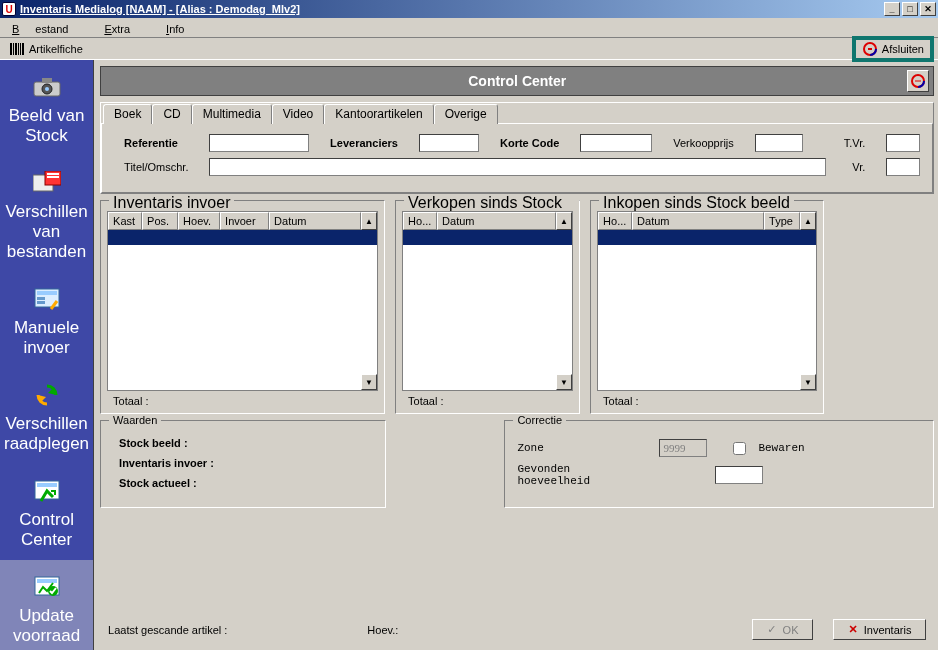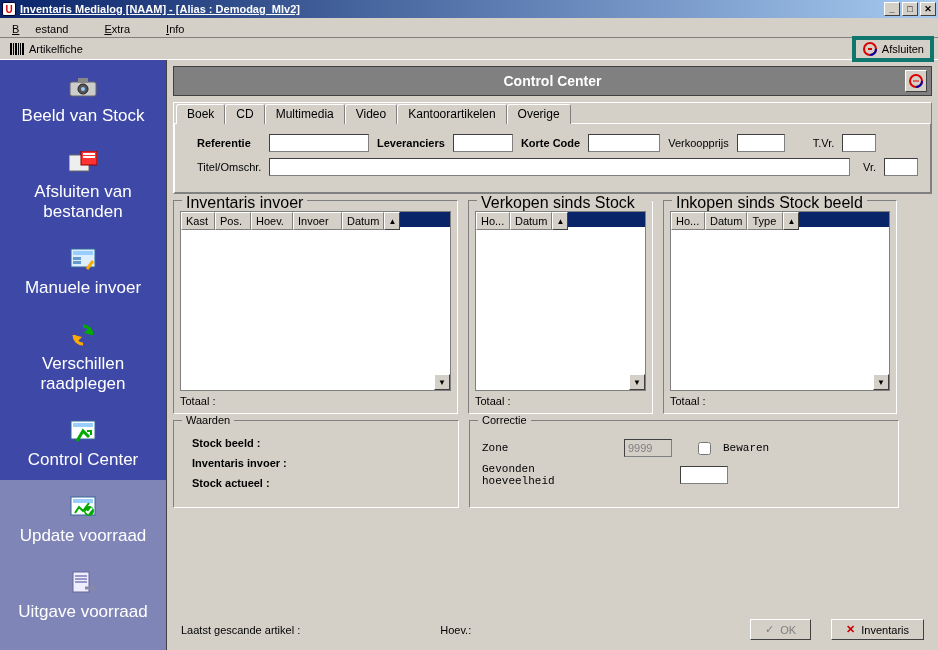--- a/index.html
+++ b/index.html
@@ -178,21 +178,21 @@
   .tab-panel {
     border: 1px solid #fff;
     border-right-color: #808080;
     border-bottom-color: #808080;
     border-top: 1px solid #fff;
     padding: 10px 12px;
   }
   .form-row {
     display: flex;
     align-items: center;
-    gap: 8px;
+    gap: 21px;
     margin-bottom: 6px;
     padding-left: 10px;
   }
   .form-row label { white-space: nowrap; }
   .form-row label.bold { font-weight: bold; }
   .txt {
     background: #fff;
     border: 1px solid #808080;
     border-top-color: #404040;
     border-left-color: #404040;
@@ -231,21 +231,21 @@
   .list-panel:nth-child(1) { width: 285px; }
   .list-panel:nth-child(2) { width: 185px; }
   .list-panel:nth-child(3) { width: 234px; }
 
   .grid {
     border: 1px solid #808080;
     background: #fff;
     height: 180px;
     position: relative;
     display: flex;
-    flex-direction: row;
+    flex-direction: column;
   }
   .grid-head {
     display: flex;
     background: #d4d0c8;
     height: 18px;
   }
   .grid-head .col {
     border: 1px solid #fff;
     border-right-color: #808080;
     border-bottom-color: #808080;
@@ -278,26 +278,28 @@
     border: 1px solid #fff;
     border-right-color: #404040;
     border-bottom-color: #404040;
     background: #d4d0c8;
     display: flex; align-items: center; justify-content: center;
     font-size: 8px;
   }
   .total-row {
     margin-top: 4px;
     font-size: 11px;
+    margin-left: 6px;
   }
 
   
   .bottom-row {
     display: flex;
-    gap: 10px;
+    gap: 0;
+    justify-content: space-between;
   }
   .group-box {
     position: relative;
     border: 1px solid #808080;
     border-right-color: #fff;
     border-bottom-color: #fff;
     padding: 12px 12px 10px;
   }
   .group-box .panel-legend {
     position: absolute;
@@ -396,21 +398,21 @@
     </div>
     <div class="sidebar-item bright">
       <div class="sb-icon">
         <svg width="28" height="24">
             <rect x="0" y="4" width="20" height="16" fill="#eee" stroke="#666"></rect>
             <rect x="12" y="0" width="16" height="14" fill="#f33" stroke="#800"></rect>
             <rect x="14" y="2" width="12" height="2" fill="#fff"></rect>
             <rect x="14" y="5" width="12" height="2" fill="#fff"></rect>
           </svg>
       </div>
-      <span class="sb-label">Afsluiten van bestanden</span>
+      <span class="sb-label">Verschillen van bestanden</span>
     </div>
     <div class="sidebar-item bright">
       <div class="sb-icon">
         <svg width="28" height="24">
             <rect x="2" y="2" width="24" height="18" fill="#def" stroke="#369"></rect>
             <rect x="4" y="4" width="20" height="4" fill="#9cf"></rect>
             <rect x="4" y="10" width="8" height="3" fill="#69c"></rect>
             <rect x="4" y="14" width="8" height="3" fill="#69c"></rect>
             <path d="M18 22 L24 14" stroke="#fa0" stroke-width="3"></path>
           </svg>
@@ -568,21 +570,21 @@
       <div class="group-box">
         <span class="panel-legend">Waarden</span>
         <div class="waarden-row">Stock beeld :</div>
         <div class="waarden-row">Inventaris invoer :</div>
         <div class="waarden-row">Stock actueel :</div>
       </div>
       <div class="group-box">
         <span class="panel-legend">Correctie</span>
         <div class="correctie-row">
           <label>Zone</label>
-          <input class="txt readonly" style="width: 48px; " readonly="" value="9999">
+          <input class="txt readonly" style="width: 48px;  font-family: Liberation Serif, serif;" readonly="" value="9999">
           <input type="checkbox" class="chk" style="margin-left: 14px;">
           <label>Bewaren</label>
         </div>
         <div class="correctie-row">
           <label>Gevonden hoeveelheid</label>
           <input class="txt" style="width: 48px; margin-left: 56px;" value="">
         </div>
       </div>
     </div>
 

